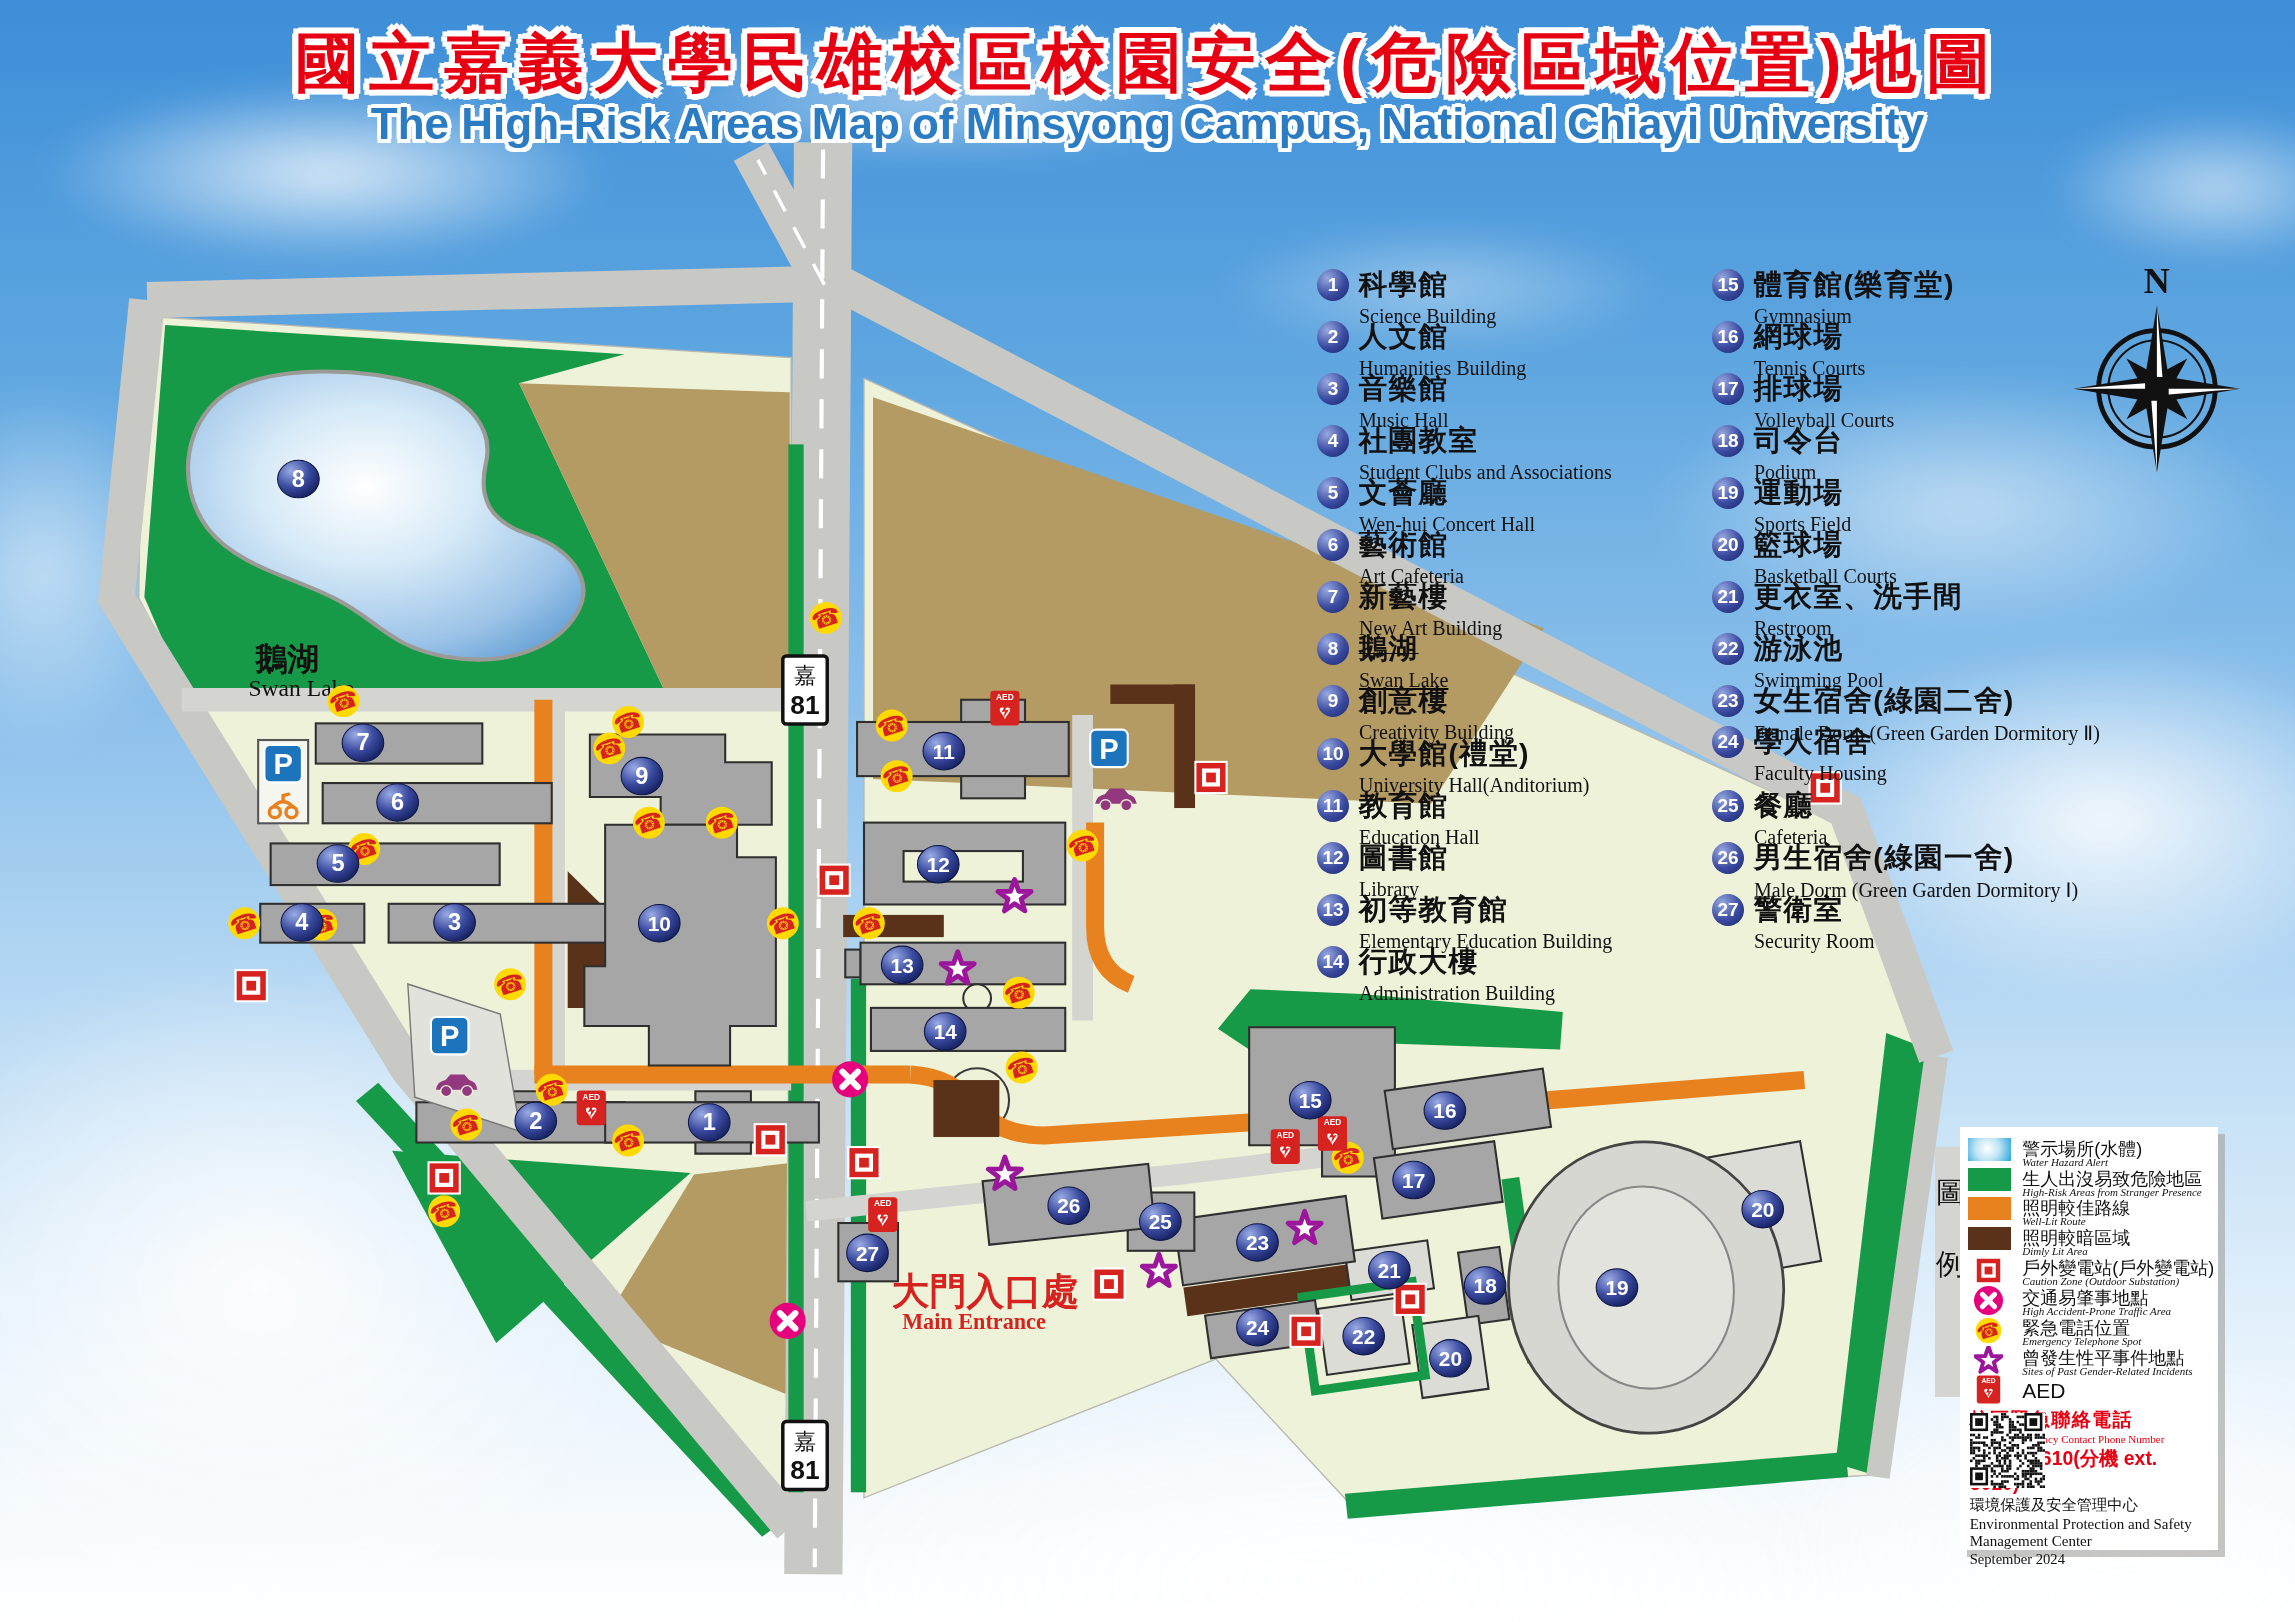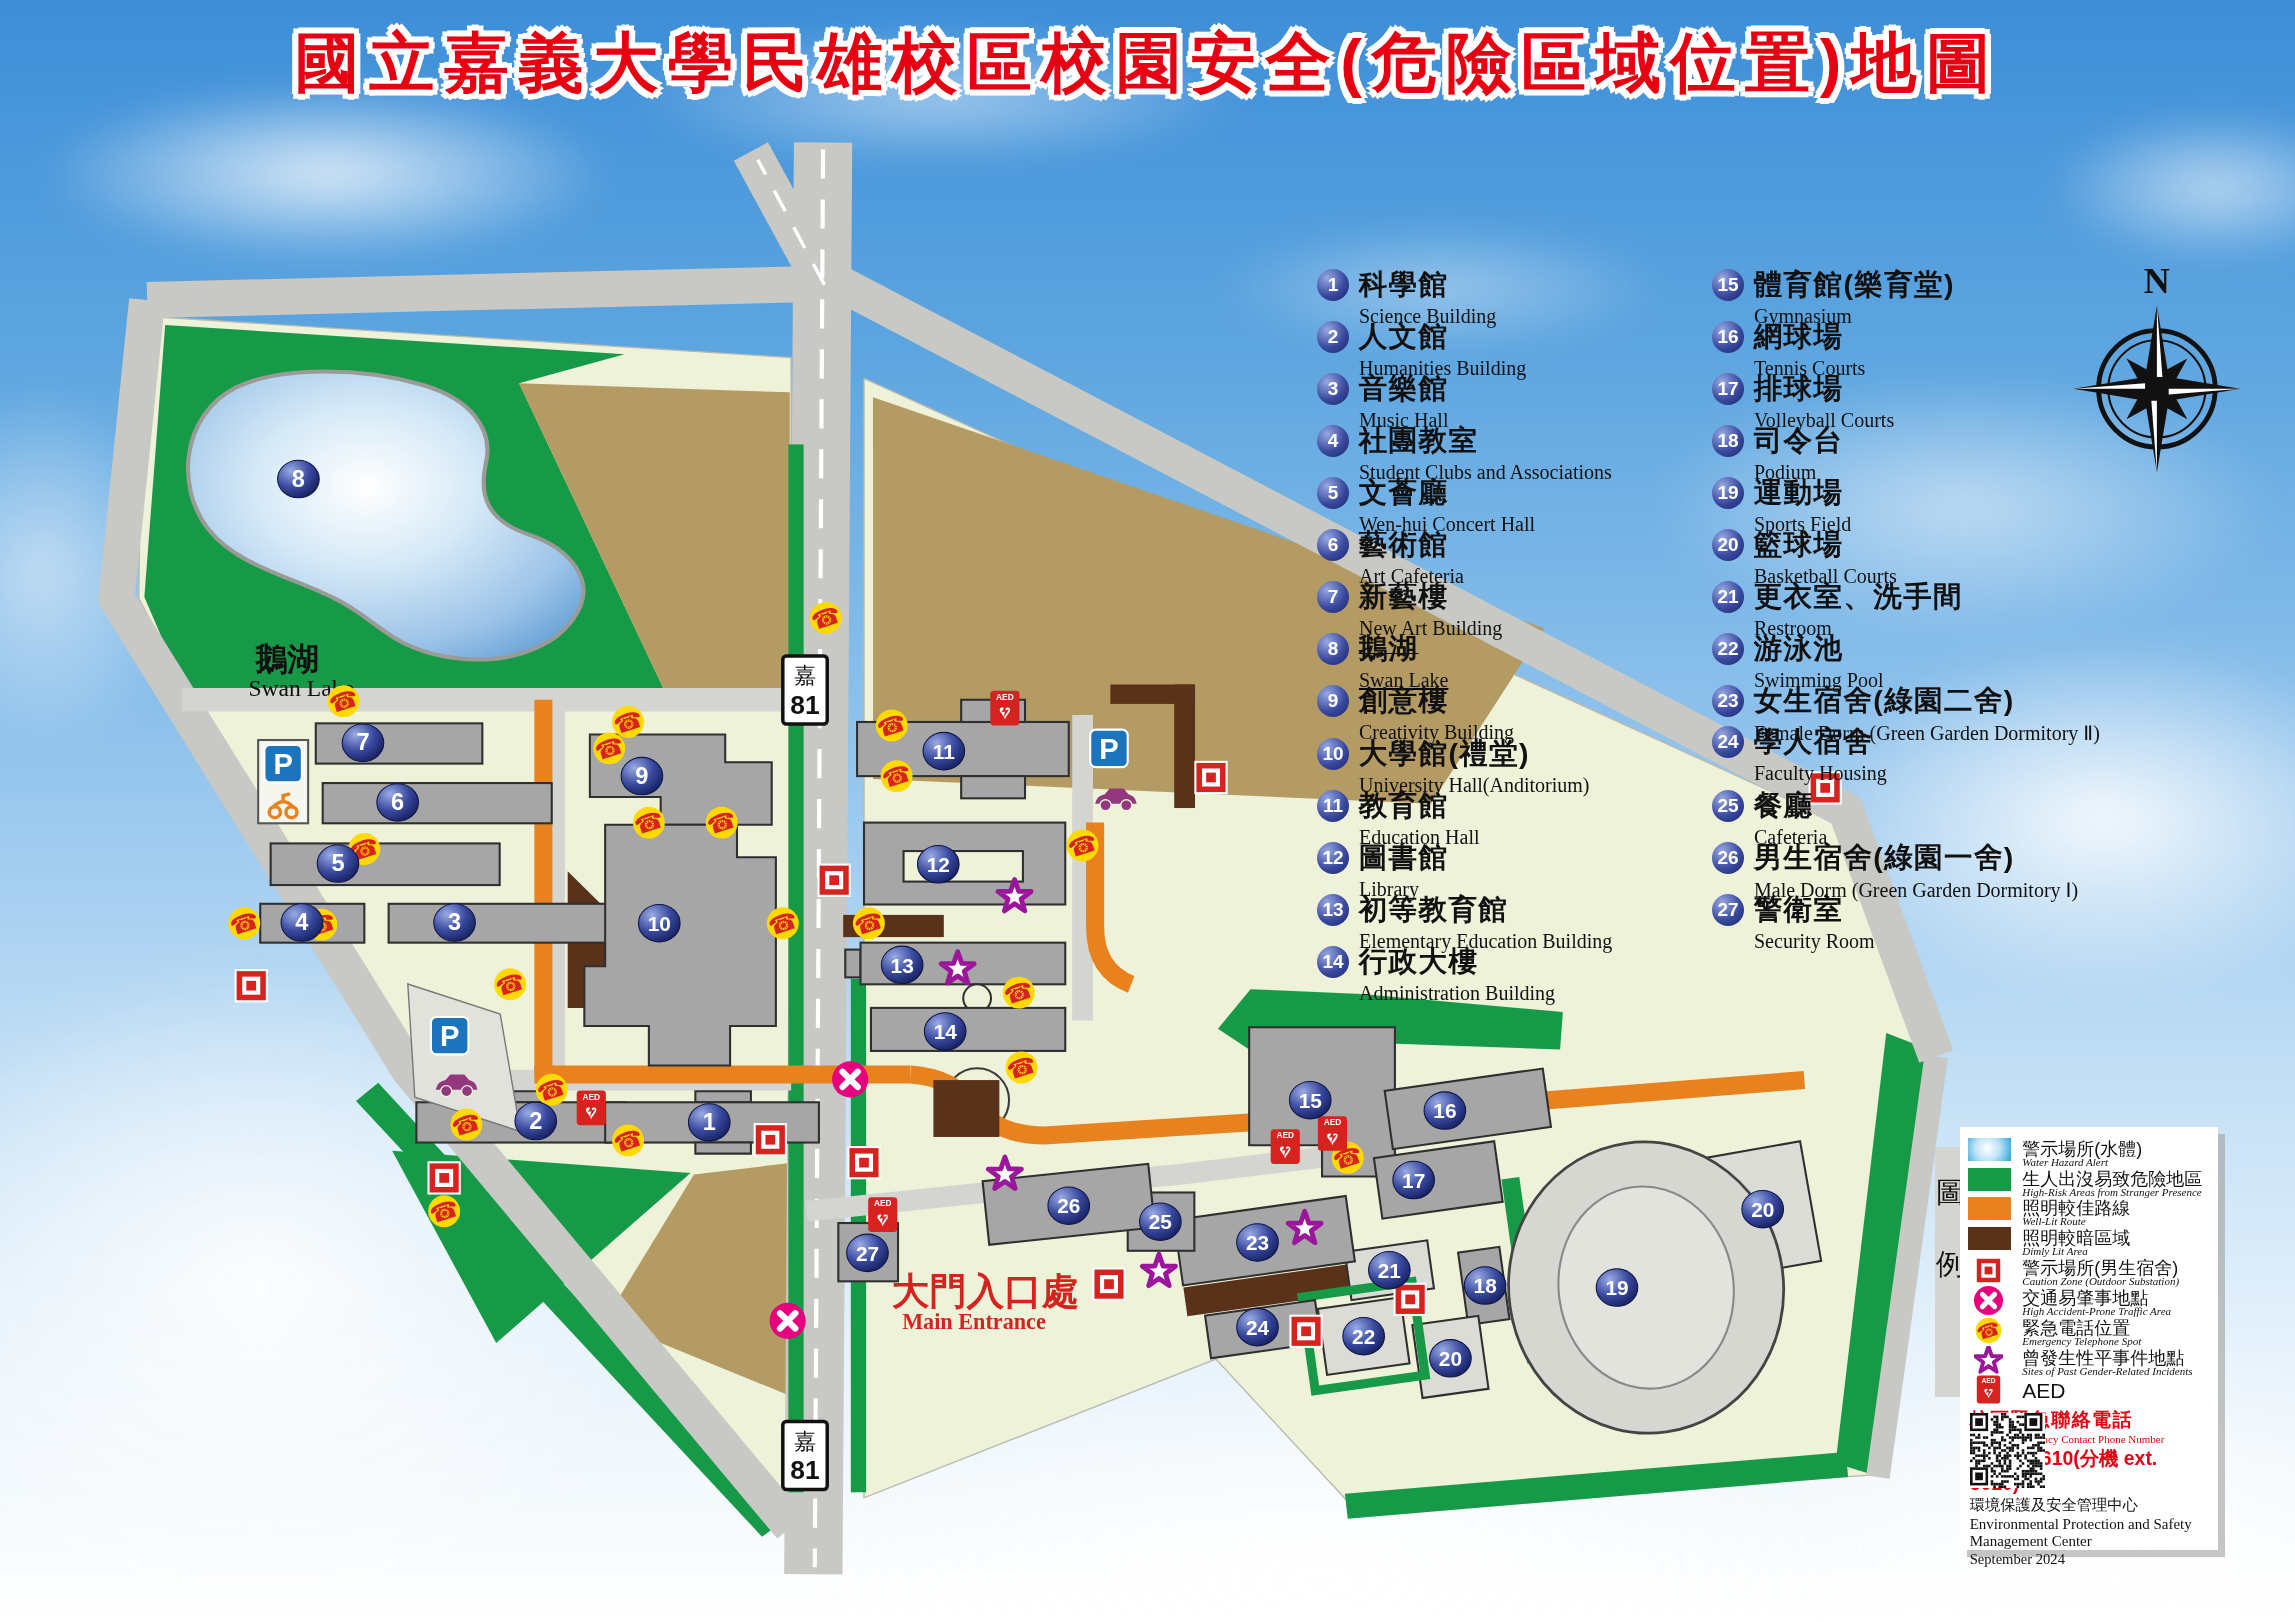--- a/index.html
+++ b/index.html
@@ -557,20 +557,21 @@
       <text x="0" y="-138" font-size="52" font-weight="bold" font-family="Liberation Serif,serif" text-anchor="middle" fill="#111">N</text>
       <circle r="84" fill="none" stroke="#111" stroke-width="7"></circle>
       <circle r="70" fill="none" stroke="#111" stroke-width="3"></circle>
       <path d="M0,-62 L14,-14 L62,0 L14,14 L0,62 L-14,14 L-62,0 L-14,-14 Z" fill="#111" transform="rotate(45)"></path>
       <path d="M0,-120 L17,-17 L120,0 L17,17 L0,120 L-17,17 L-120,0 L-17,-17 Z" fill="#111"></path>
       <path d="M0,-120 L8,-17 L0,-17 Z M120,0 L17,8 L17,0 Z M0,120 L-8,17 L0,17 Z M-120,0 L-17,-8 L-17,0 Z" fill="#fff"></path>
     </g>
   </svg>
 
   <div id="title">國立嘉義大學民雄校區校園安全(危險區域位置)地圖</div>
+  <div id="subtitle">The High-Risk Areas Map of Minsyong Campus, National Chiayi University</div>
 
   <div id="list-col-1" class="bl-col" style="left:1317px;top:266px;">
       <div class="bl-item" style="top: 0px;"><span class="bl-badge">1</span><span class="bl-zh">科學館</span><div class="bl-en">Science Building</div></div>
       <div class="bl-item" style="top: 52px;"><span class="bl-badge">2</span><span class="bl-zh">人文館</span><div class="bl-en">Humanities Building</div></div>
       <div class="bl-item" style="top: 104px;"><span class="bl-badge">3</span><span class="bl-zh">音樂館</span><div class="bl-en">Music Hall</div></div>
       <div class="bl-item" style="top: 156px;"><span class="bl-badge">4</span><span class="bl-zh">社團教室</span><div class="bl-en">Student Clubs and Associations</div></div>
       <div class="bl-item" style="top: 208px;"><span class="bl-badge">5</span><span class="bl-zh">文薈廳</span><div class="bl-en">Wen-hui Concert Hall</div></div>
       <div class="bl-item" style="top: 260px;"><span class="bl-badge">6</span><span class="bl-zh">藝術館</span><div class="bl-en">Art Cafeteria</div></div>
       <div class="bl-item" style="top: 312px;"><span class="bl-badge">7</span><span class="bl-zh">新藝樓</span><div class="bl-en">New Art Building</div></div>
       <div class="bl-item" style="top: 364px; text-decoration: underline;"><span class="bl-badge">8</span><span class="bl-zh">鵝湖</span><div class="bl-en">Swan Lake</div></div>
@@ -627,21 +628,21 @@
           <span class="lg-icon">
             <svg width="29" height="29" viewBox="-26 -26 52 52">
               <g transform="translate(0,0)">
                 <rect x="-24" y="-24" width="48" height="48" fill="#fff"></rect>
                 <rect x="-21" y="-21" width="42" height="42" fill="#d6231f"></rect>
                 <rect x="-13" y="-13" width="26" height="26" fill="#fff"></rect>
                 <rect x="-7" y="-7" width="14" height="14" fill="#d6231f"></rect>
               </g>
             </svg>
           </span>
-          <div class="lg-zh">警示場所(男生宿舍)</div>
+          <div class="lg-zh">戶外變電站(戶外變電站)</div>
           <div class="lg-en">Caution Zone (Outdoor Substation)</div>
         </div>
         <div class="lg-row" style="top: 159px;">
           <span class="lg-icon">
             <svg width="29" height="29" viewBox="-26 -26 52 52">
               <g transform="translate(0,0)">
                 <circle r="26" fill="#e6007e"></circle>
                 <path d="M-11,-11 L11,11 M-11,11 L11,-11" stroke="#fff" stroke-width="9" stroke-linecap="round"></path>
               </g>
             </svg>

